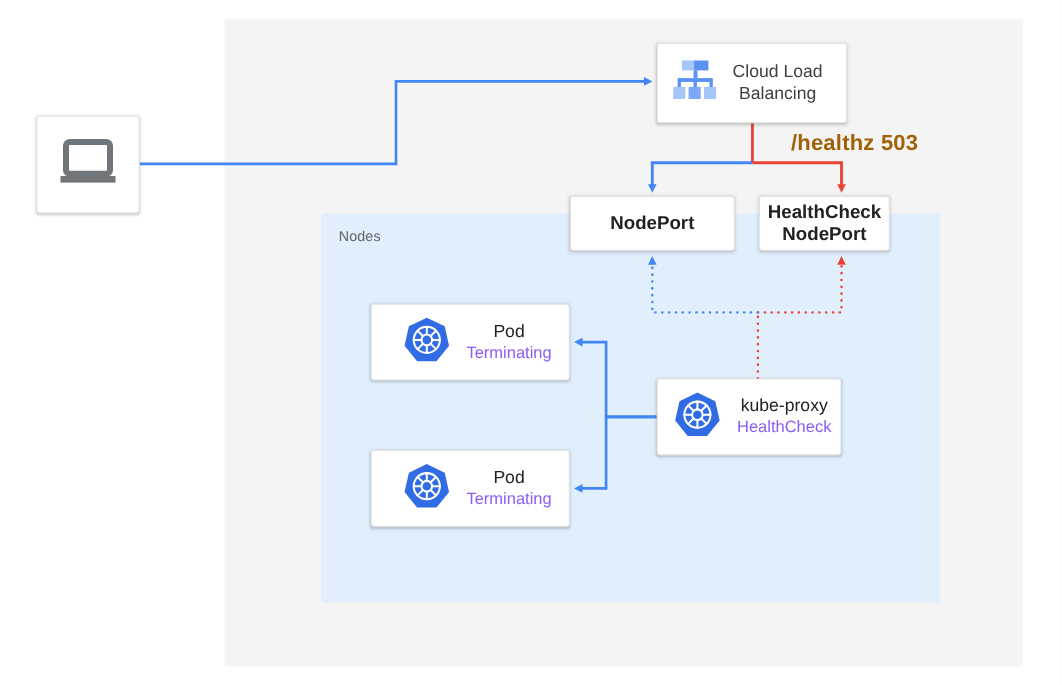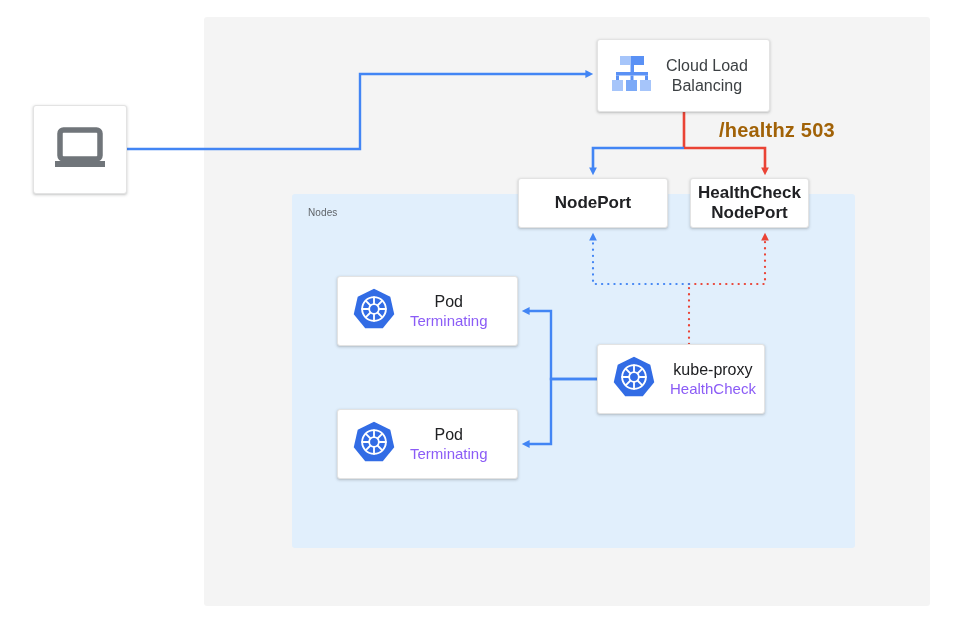--- a/index.html
+++ b/index.html
@@ -34,21 +34,21 @@
     top: 194px;
     width: 563px;
     height: 354px;
     background: #e1effc;
     border-radius: 3px;
   }
   .panel-nodes-label {
     position: absolute;
     left: 308px;
     top: 207px;
-    font-size: 10px;
+    font-size: 13px;
     color: #5f6368;
     letter-spacing: .1px;
     text-align: center;
   }
 
   
   .card {
     position: absolute;
     background: #ffffff;
     border: 1px solid #e3e3e3;
@@ -101,21 +101,21 @@
     font-size: 17px;
     font-weight: bold;
     color: #202124;
     text-align: center;
     line-height: 1.2;
   }
 
   
   .pod-card-1 { left: 337px; top: 276px; width: 181px; height: 70px; }
   .pod-card-2 { left: 337px; top: 409px; width: 181px; height: 70px; }
-  .pod-card-1, .pod-card-2 { padding-left: 14px; gap: 14px; }
+  .pod-card-1, .pod-card-2 { padding-left: 28px; gap: 14px; }
 
   
   .kp-card {
     left: 597px; top: 344px; width: 168px; height: 70px;
     padding-left: 14px; gap: 14px;
   }
 
   
   .icon { display: block; flex: 0 0 auto; }
 

